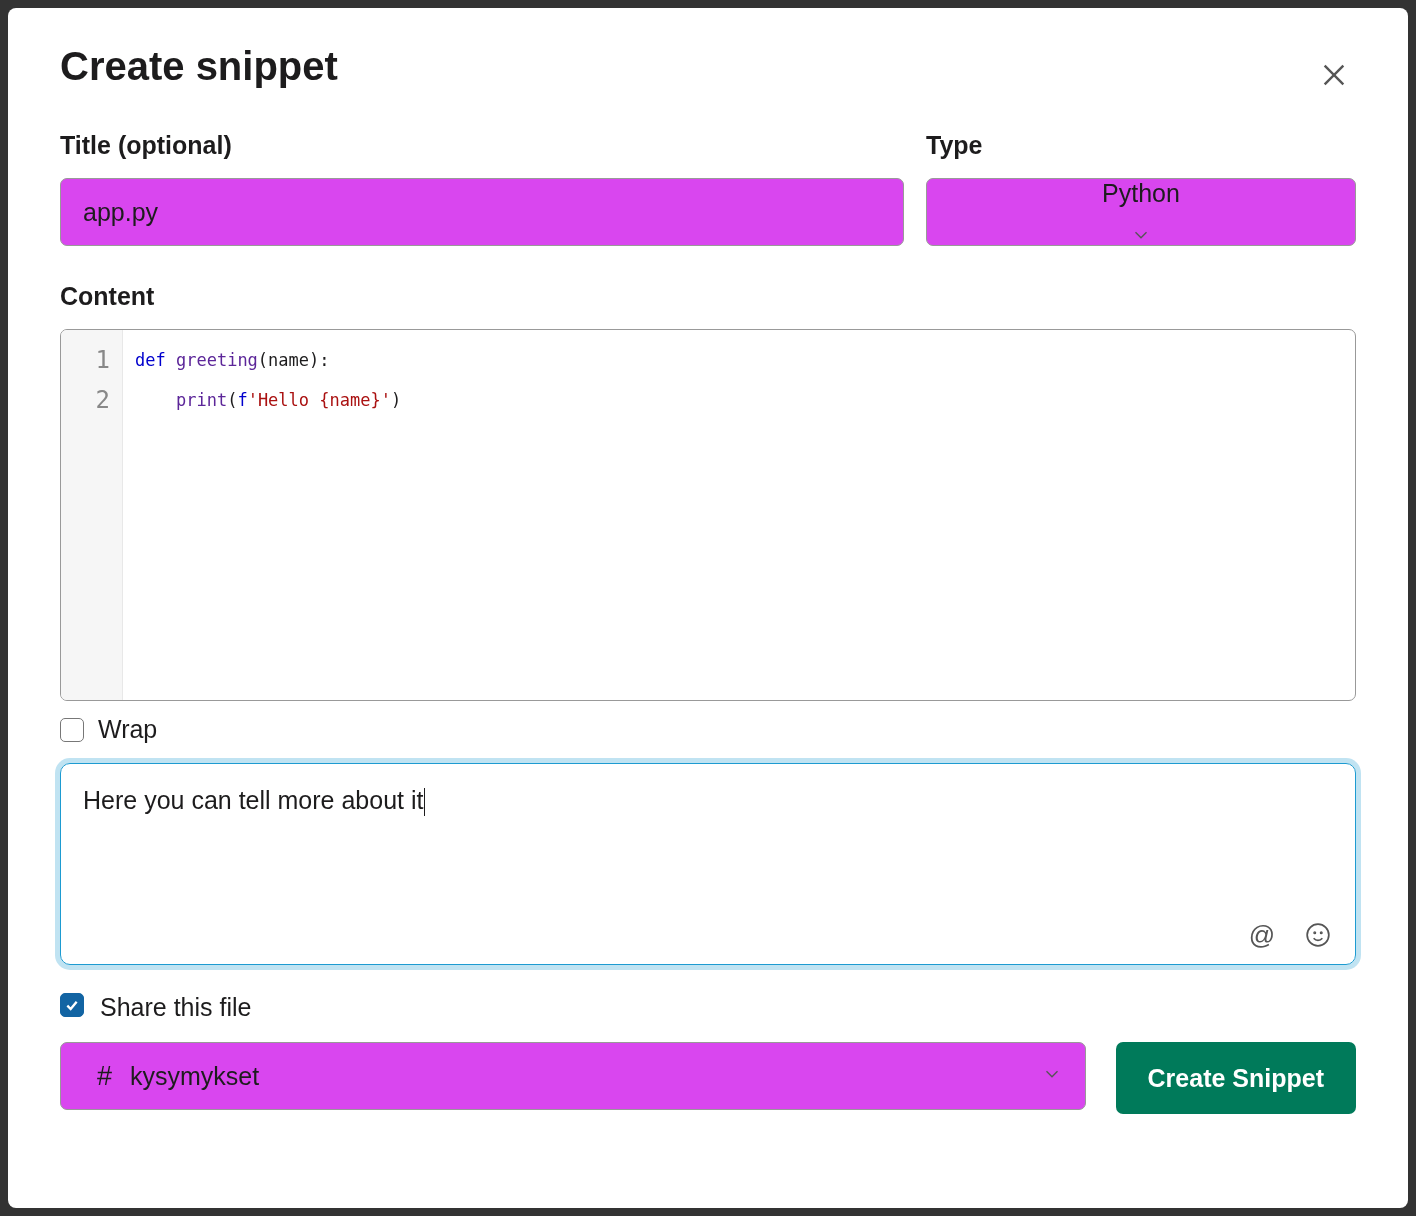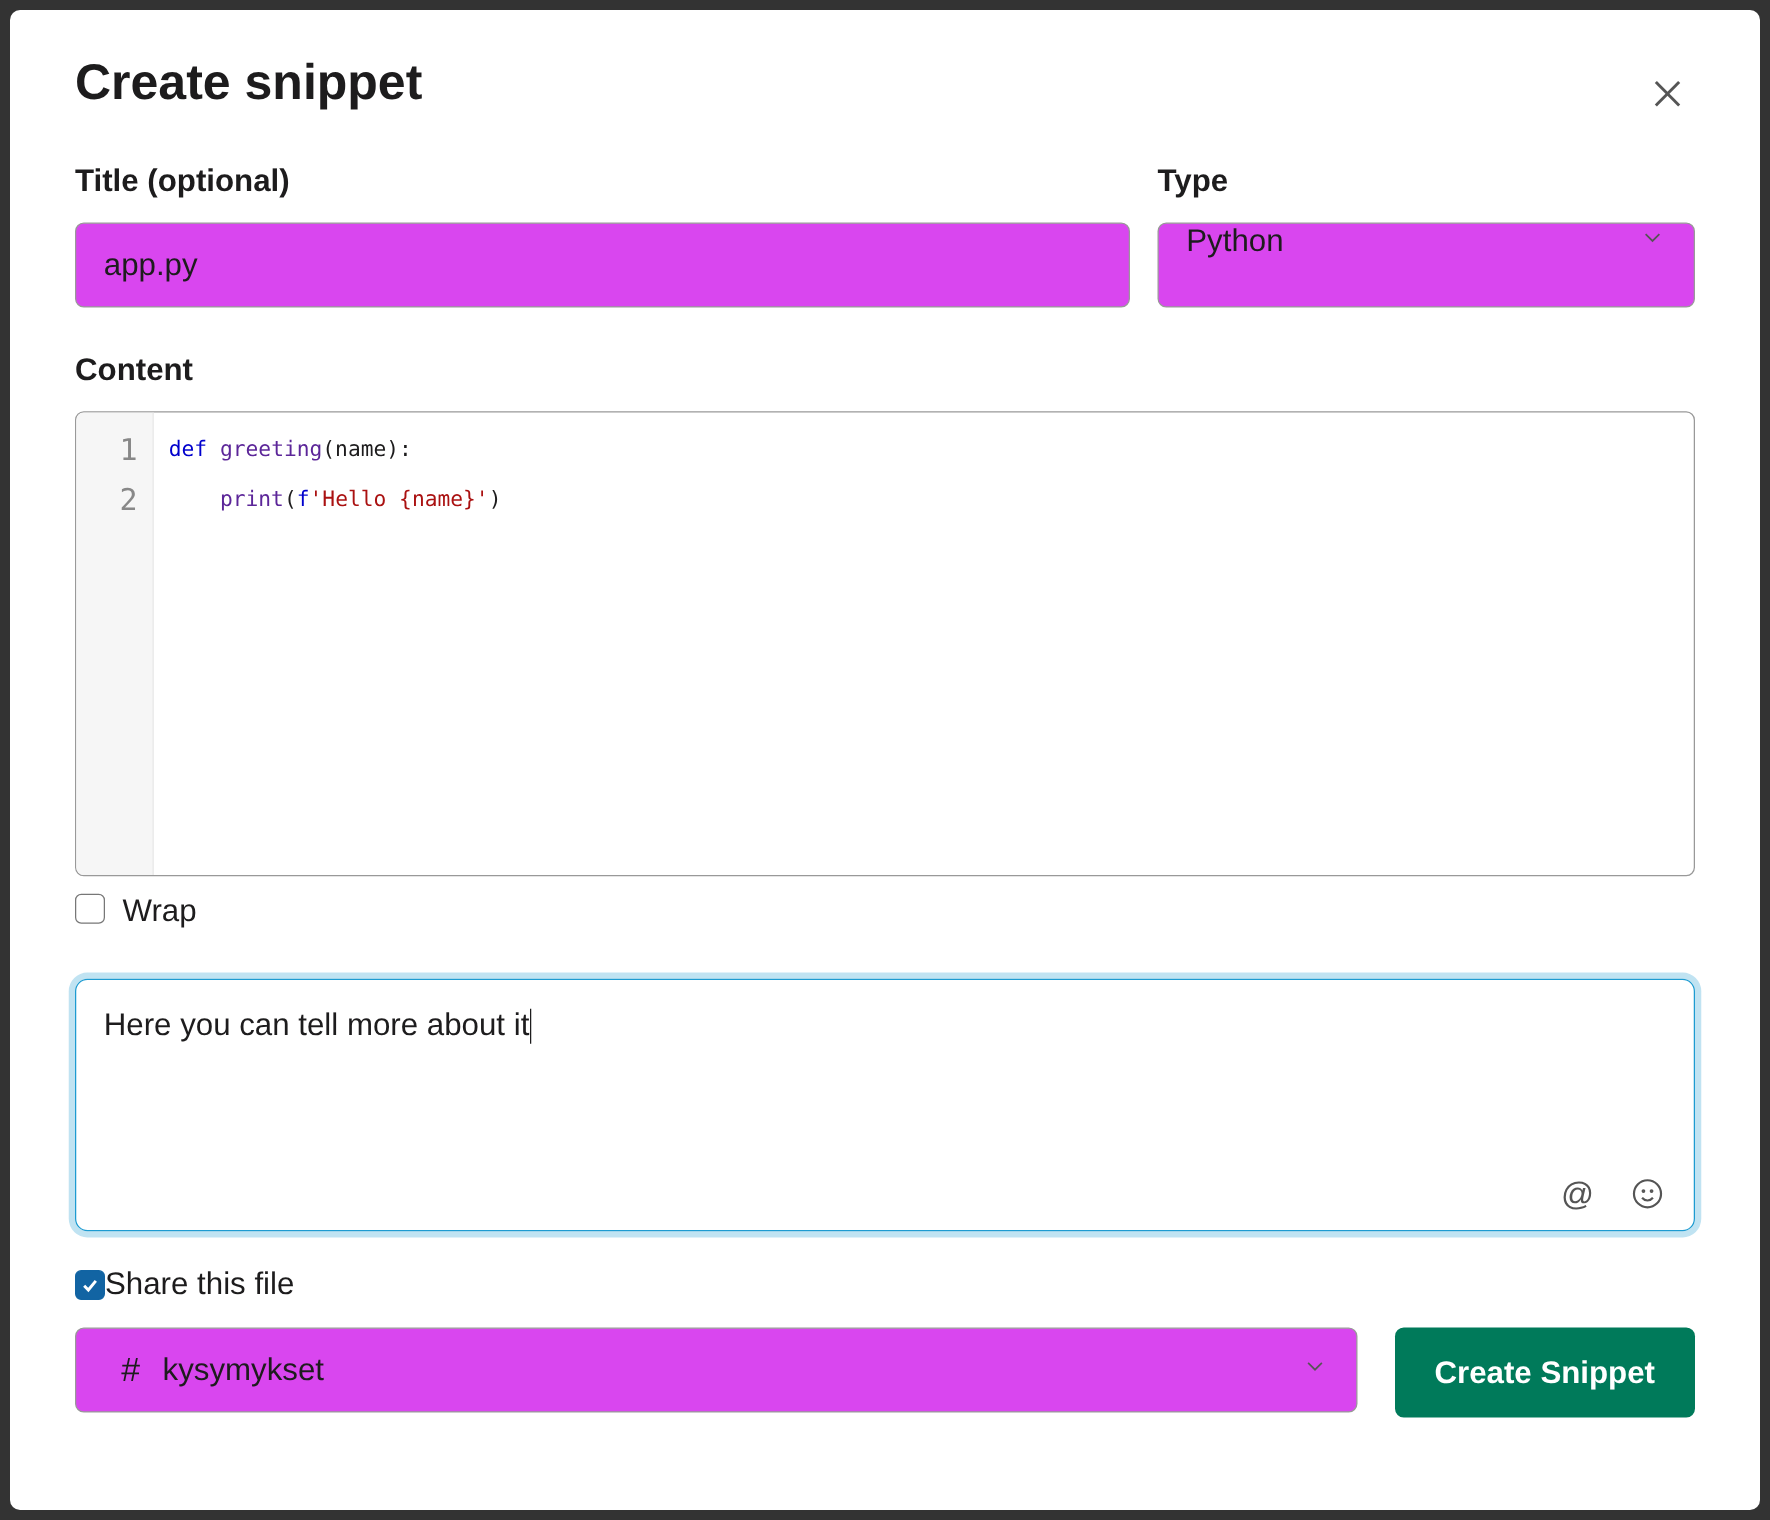--- a/index.html
+++ b/index.html
@@ -57,23 +57,25 @@
   border: 1px solid #999;
   border-radius: 7px;
   font-size: 25px;
   padding: 0 22px;
   color: #1d1c1d;
   outline: none;
   background: #d946ef;
 }
 .select-box {
   display: flex;
+  align-items: center;
   justify-content: space-between;
   cursor: pointer;
   user-select: none;
+  flex-direction: column;
 }
 .select-box .chev { width: 22px; height: 22px; }
 .content-section { margin-bottom: 14px; }
 .code-editor {
   border: 1px solid #999;
   border-radius: 7px;
   height: 372px;
   overflow: hidden;
   display: flex;
 }
@@ -99,23 +101,24 @@
   font-size: 17px;
   line-height: 40px;
   white-space: pre;
 }
 .code-area .kw { color: #0000cd; }
 .code-area .fn { color: #5c2699; }
 .code-area .pl { color: #1d1c1d; }
 .code-area .str { color: #a11; }
 .wrap-row {
   display: flex;
+  align-items: center;
   gap: 14px;
   margin-top: 14px;
-  margin-bottom: 39px;
+  margin-bottom: 19px;
 }
 .checkbox {
   width: 24px;
   height: 24px;
   border: 1.5px solid #777;
   border-radius: 5px;
   display: inline-flex;
   align-items: center;
   justify-content: center;
   cursor: pointer;
@@ -162,21 +165,21 @@
   height: 30px;
   display: flex;
   align-items: center;
   justify-content: center;
   cursor: pointer;
   color: #555;
   font-size: 26px;
 }
 .share-row {
   display: flex;
-  align-items: center;
+  gap: 16px;
   margin-bottom: 20px;
 }
 .bottom-row {
   display: flex;
   gap: 30px;
   align-items: stretch;
 }
 .channel-select {
   flex: 1;
   display: flex;

